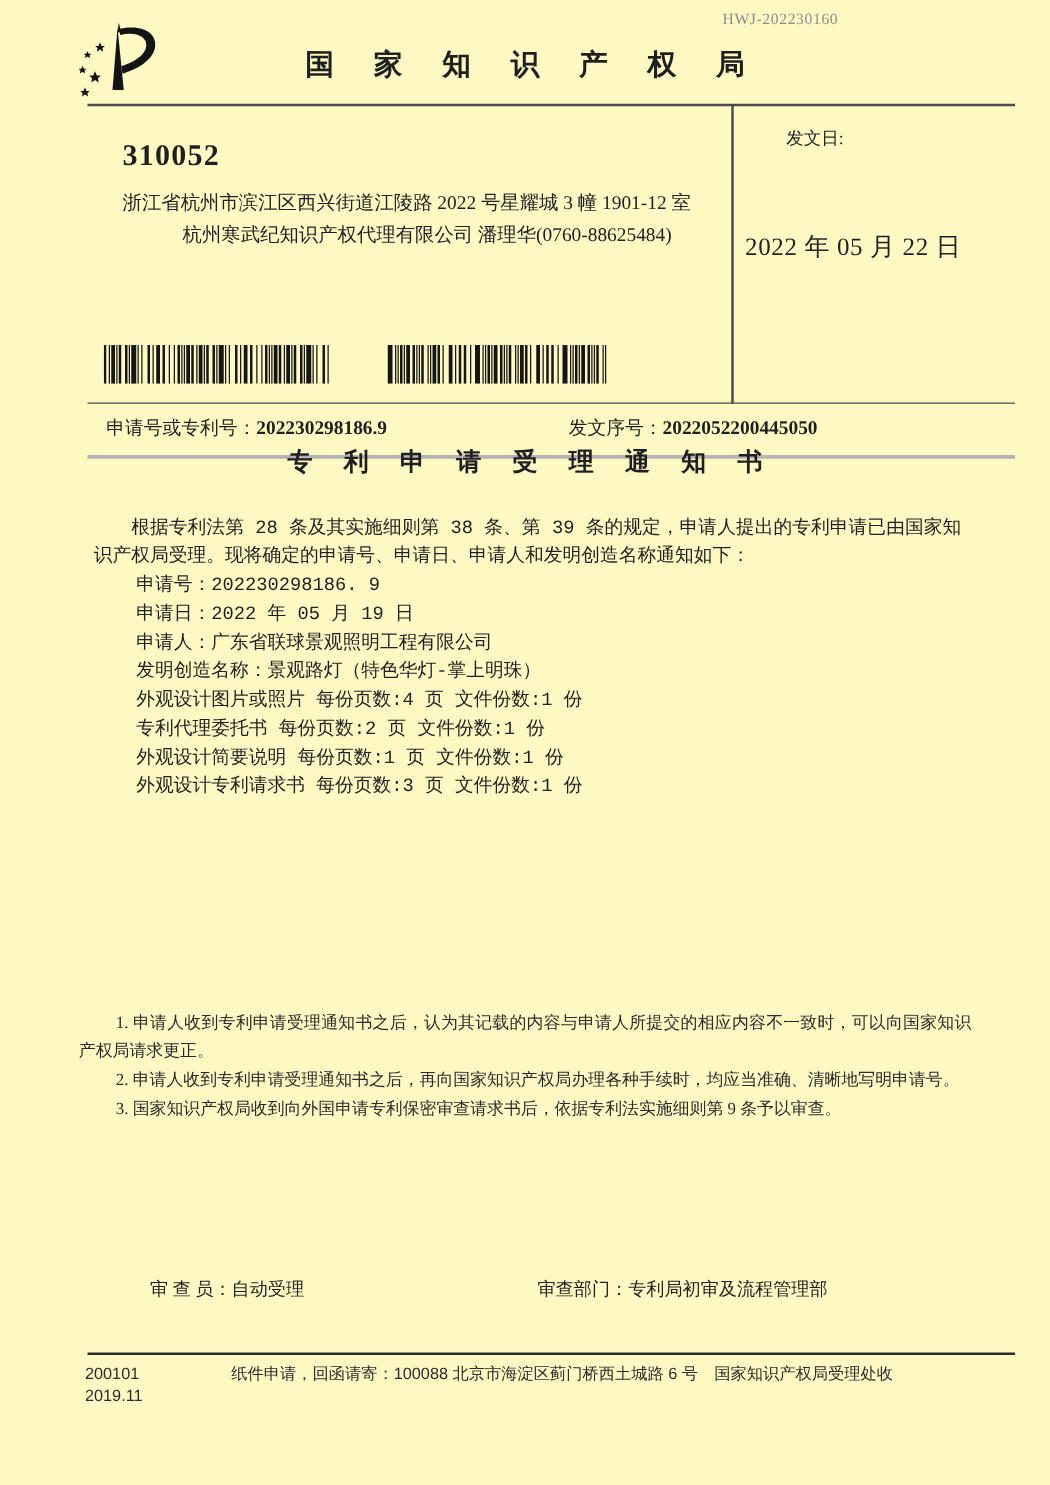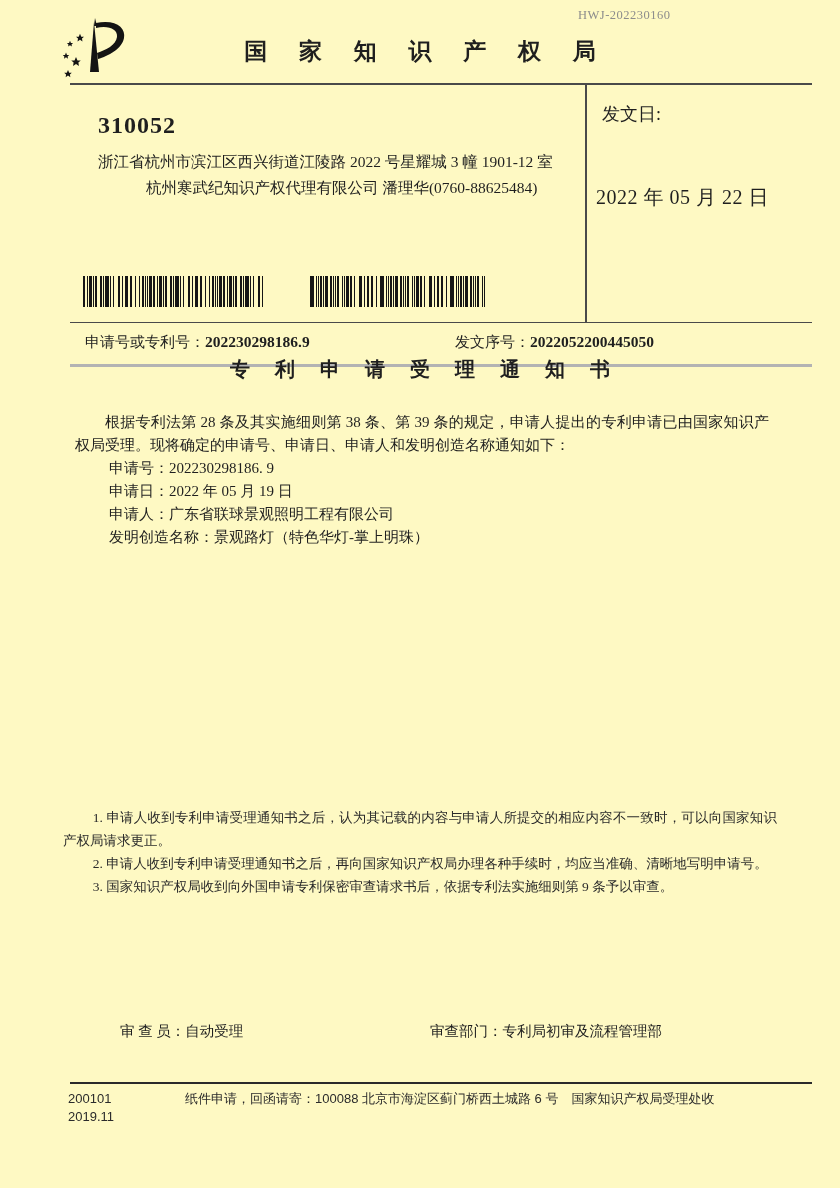--- a/index.html
+++ b/index.html
@@ -17,35 +17,35 @@
   .rule-top{left:70px;top:83px;width:742px;}
   .vrule{left:585px;top:84px;height:239px;border-left:2px solid #4a4a4a;width:0;}
   .rule-mid1{left:70px;top:322px;width:742px;border-top:1.5px solid #4a4a4a;}
   .rule-mid2{left:70px;top:364px;width:742px;border-top:3px solid #b3b3b3;}
   .footer-rule{left:70px;top:1082px;width:742px;border-top:2px solid #2a2a2a;}
 
   .postal{left:98px;top:112px;font-size:24px;font-weight:bold;letter-spacing:1px;}
   .addr1{left:98px;top:152px;font-size:15.5px;}
   .addr2{left:146px;top:178px;font-size:15.5px;}
 
-  .dispatch-label{left:602px;top:102px;font-size:18px;}
+  .dispatch-label{left:629px;top:102px;font-size:14px;}
   .dispatch-date{left:596px;top:184px;font-size:20px;letter-spacing:.5px;}
 
   .barcode{top:276px;height:31px;overflow:hidden;white-space:nowrap;font-size:0;}
   .bc1{left:83px;width:190px;}
   .bc2{left:310px;width:232px;}
   .barcode i{display:inline-block;height:100%;background:#161616;vertical-align:top;}
 
   .ref-left{left:85px;top:333px;font-size:15px;}
   .ref-right{left:455px;top:333px;font-size:15px;}
   .ref-num{font-weight:bold;font-size:15.5px;}
 
   .notice-title{left:0;top:356px;width:100%;text-align:center;font-size:20px;font-weight:bold;letter-spacing:10px;text-indent:10px;}
 
-  .body-block{left:75px;top:411px;width:694px;font-size:15px;line-height:23px;}
+  .body-block{left:75px;top:411px;width:694px;font-size:15px;line-height:23px;font-family:Liberation Mono, monospace;}
   .body-block p{margin:0;}
   .intro{text-indent:2em;text-align:justify;}
   .detail-lines{margin-left:34px;}
   .received{margin-left:28px;margin-top:14px;}
   .doc-lines{margin-left:34px;}
 
   .tips{left:63px;top:806px;width:714px;font-size:13.5px;line-height:23px;color:#2a2a2a;}
   .tips p{margin:0;}
   .tips .tip-item{text-indent:2.2em;text-align:justify;}
 
@@ -110,20 +110,26 @@
   <div class="abs notice-title">专 利 申 请 受 理 通 知 书</div>
 
   <div class="abs body-block">
     <p class="intro">根据专利法第 28 条及其实施细则第 38 条、第 39 条的规定，申请人提出的专利申请已由国家知识产权局受理。现将确定的申请号、申请日、申请人和发明创造名称通知如下：</p>
     <div class="detail-lines">
       <p>申请号：202230298186. 9</p>
       <p>申请日：2022 年 05 月 19 日</p>
       <p>申请人：广东省联球景观照明工程有限公司</p>
       <p>发明创造名称：景观路灯（特色华灯-掌上明珠）</p>
     </div>
+    <div class="doc-lines">
+      <p>外观设计图片或照片  每份页数:4 页  文件份数:1 份</p>
+      <p>专利代理委托书  每份页数:2 页  文件份数:1 份</p>
+      <p>外观设计简要说明  每份页数:1 页  文件份数:1 份</p>
+      <p>外观设计专利请求书  每份页数:3 页  文件份数:1 份</p>
+    </div>
   </div>
 
   <div class="abs tips">
     <p class="tip-item">1. 申请人收到专利申请受理通知书之后，认为其记载的内容与申请人所提交的相应内容不一致时，可以向国家知识产权局请求更正。</p>
     <p class="tip-item">2. 申请人收到专利申请受理通知书之后，再向国家知识产权局办理各种手续时，均应当准确、清晰地写明申请号。</p>
     <p class="tip-item">3. 国家知识产权局收到向外国申请专利保密审查请求书后，依据专利法实施细则第 9 条予以审查。</p>
   </div>
 
   <div class="abs signoff-left">
     <span>审  查  员：</span><span>自动受理</span>

